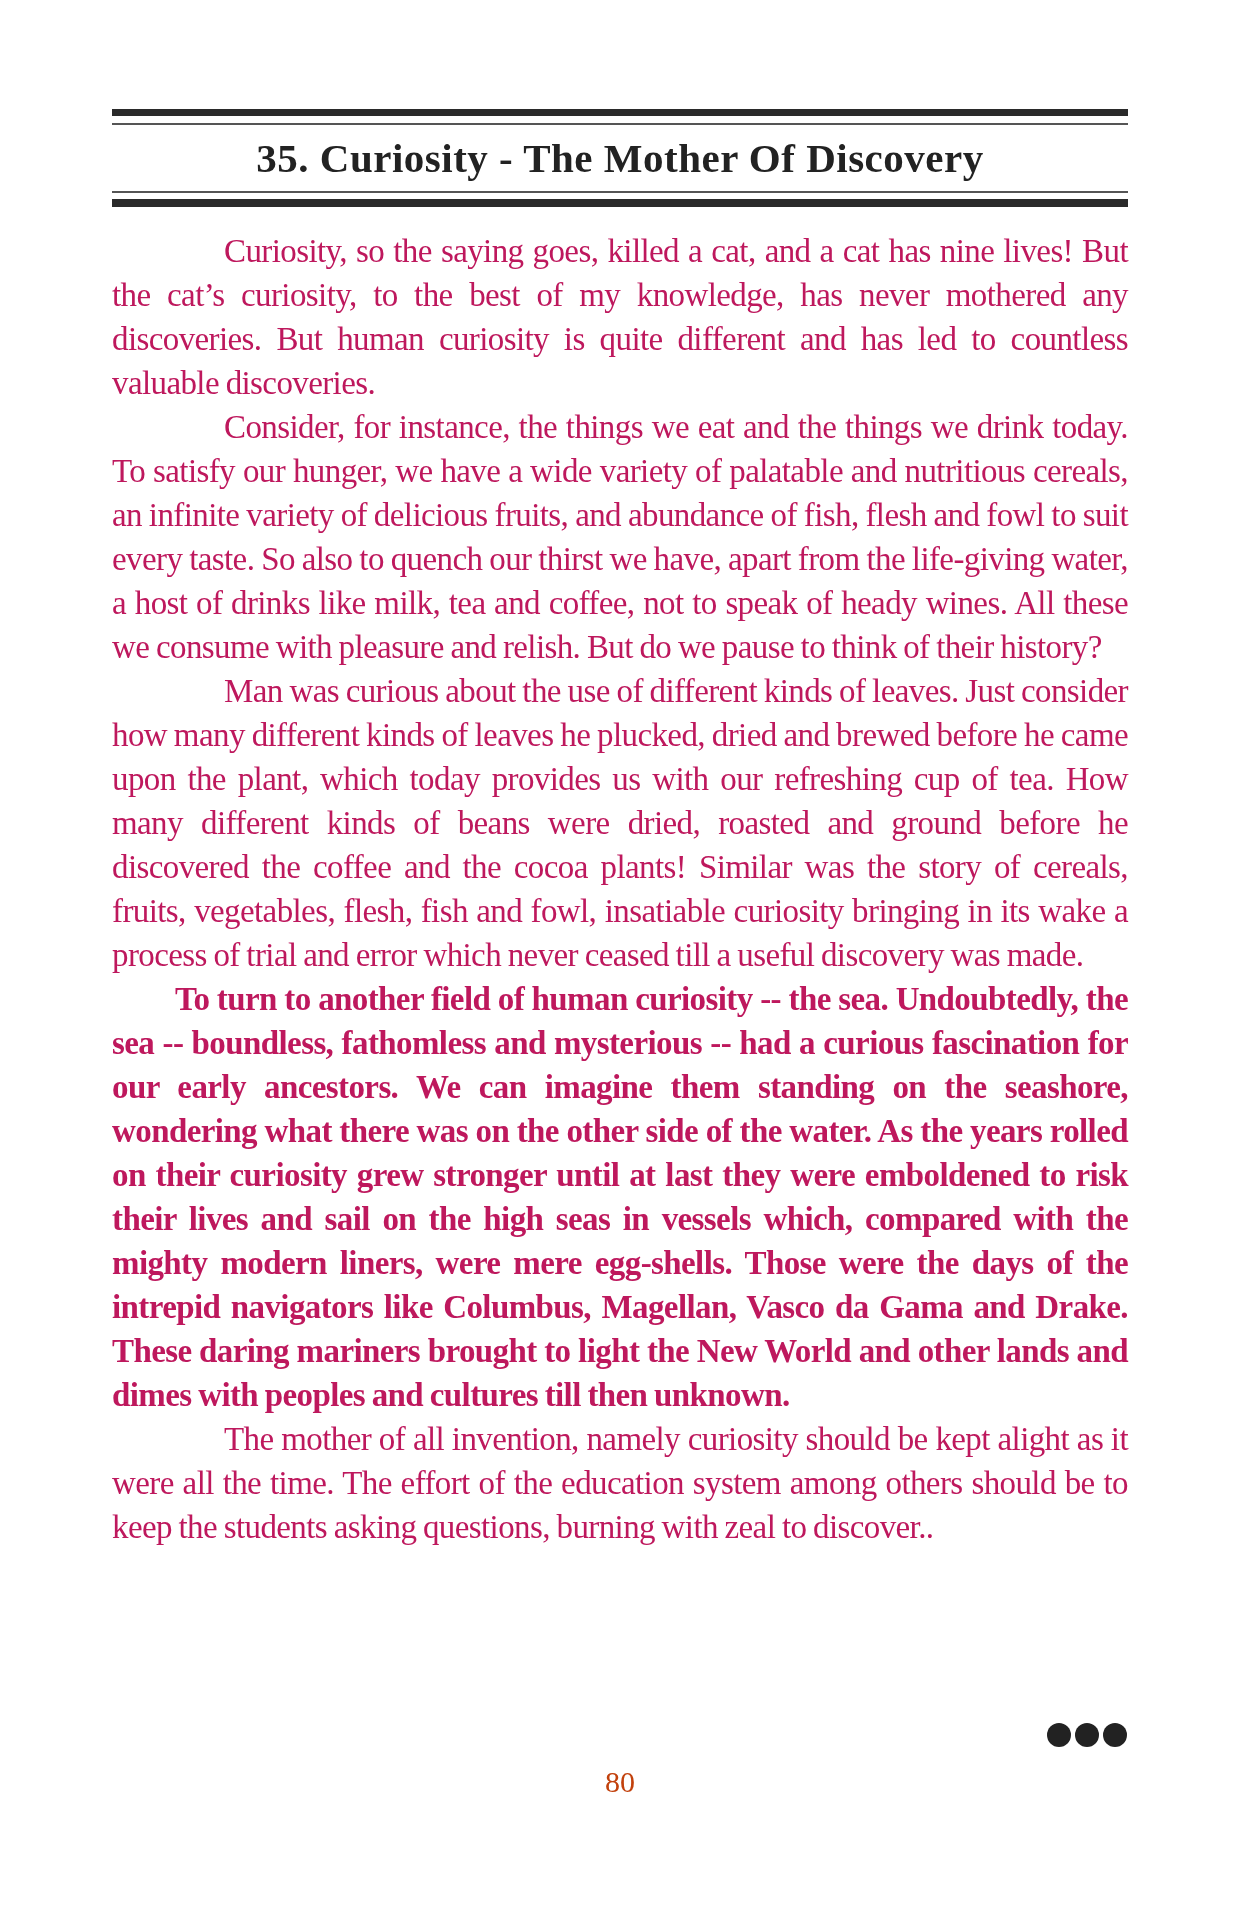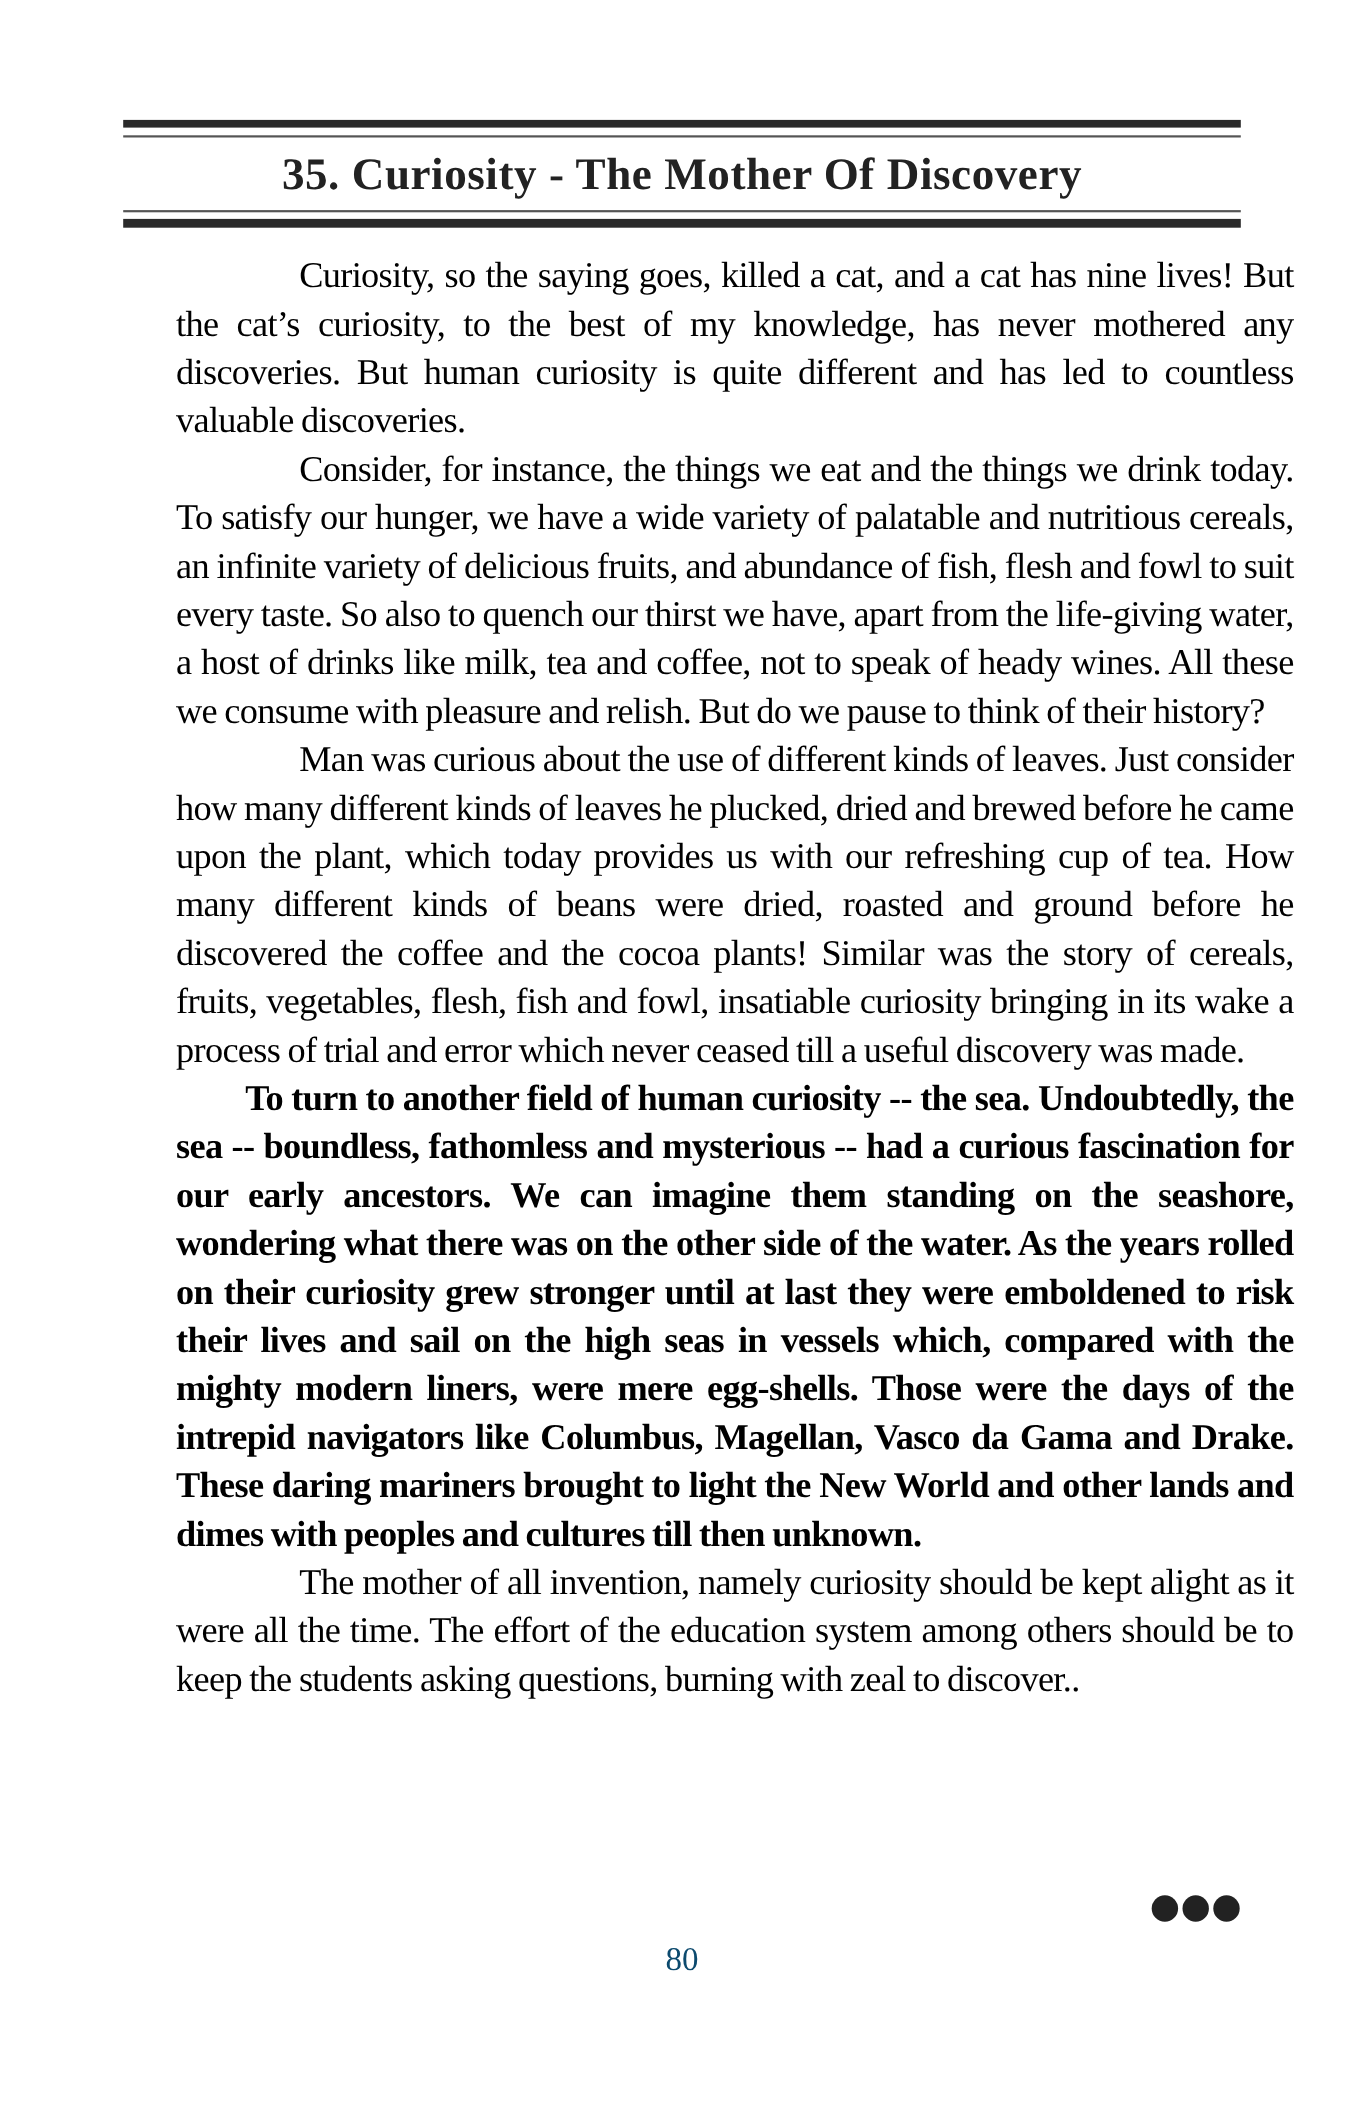--- a/index.html
+++ b/index.html
@@ -50,22 +50,21 @@
     }
 
     .body-text {
       position: absolute;
       left: 0;
       top: 229px;
       width: 1016px;
       font-size: 33px;
       line-height: 44px;
       text-align: justify;
-      color: #000000;
-      margin-left: 48px;
+      color: #be185d;
     }
     .body-text p {
       margin: 0;
       text-indent: 112px;
       letter-spacing: -0.6px;
       word-spacing: -1px;
     }
     .body-text p.short-indent {
       text-indent: 63px;
       font-weight: bold;
@@ -87,21 +86,21 @@
     }
 
     .page-number {
       position: absolute;
       left: 0;
       top: 1764px;
       width: 1016px;
       text-align: center;
       font-size: 30px;
       line-height: 36px;
-      color: #0c4a6e;
+      color: #c2410c;
     }
   </style>
 </head>
 <body>
 
 <div class="page">
 
   <div class="rule thick-top"></div>
   <div class="rule thin-top"></div>
 

